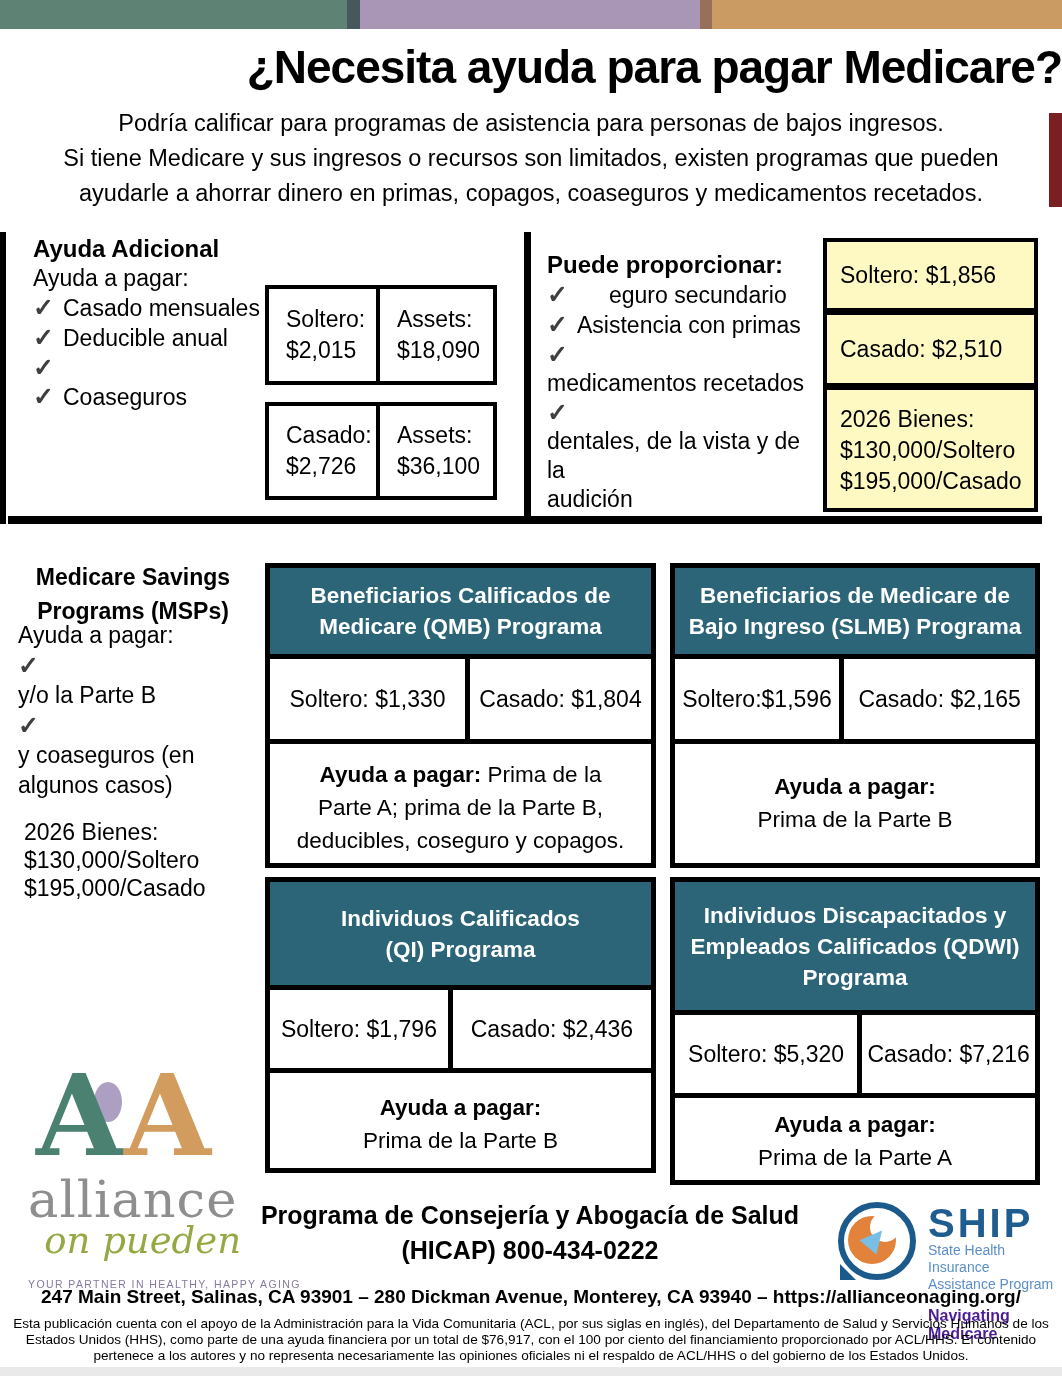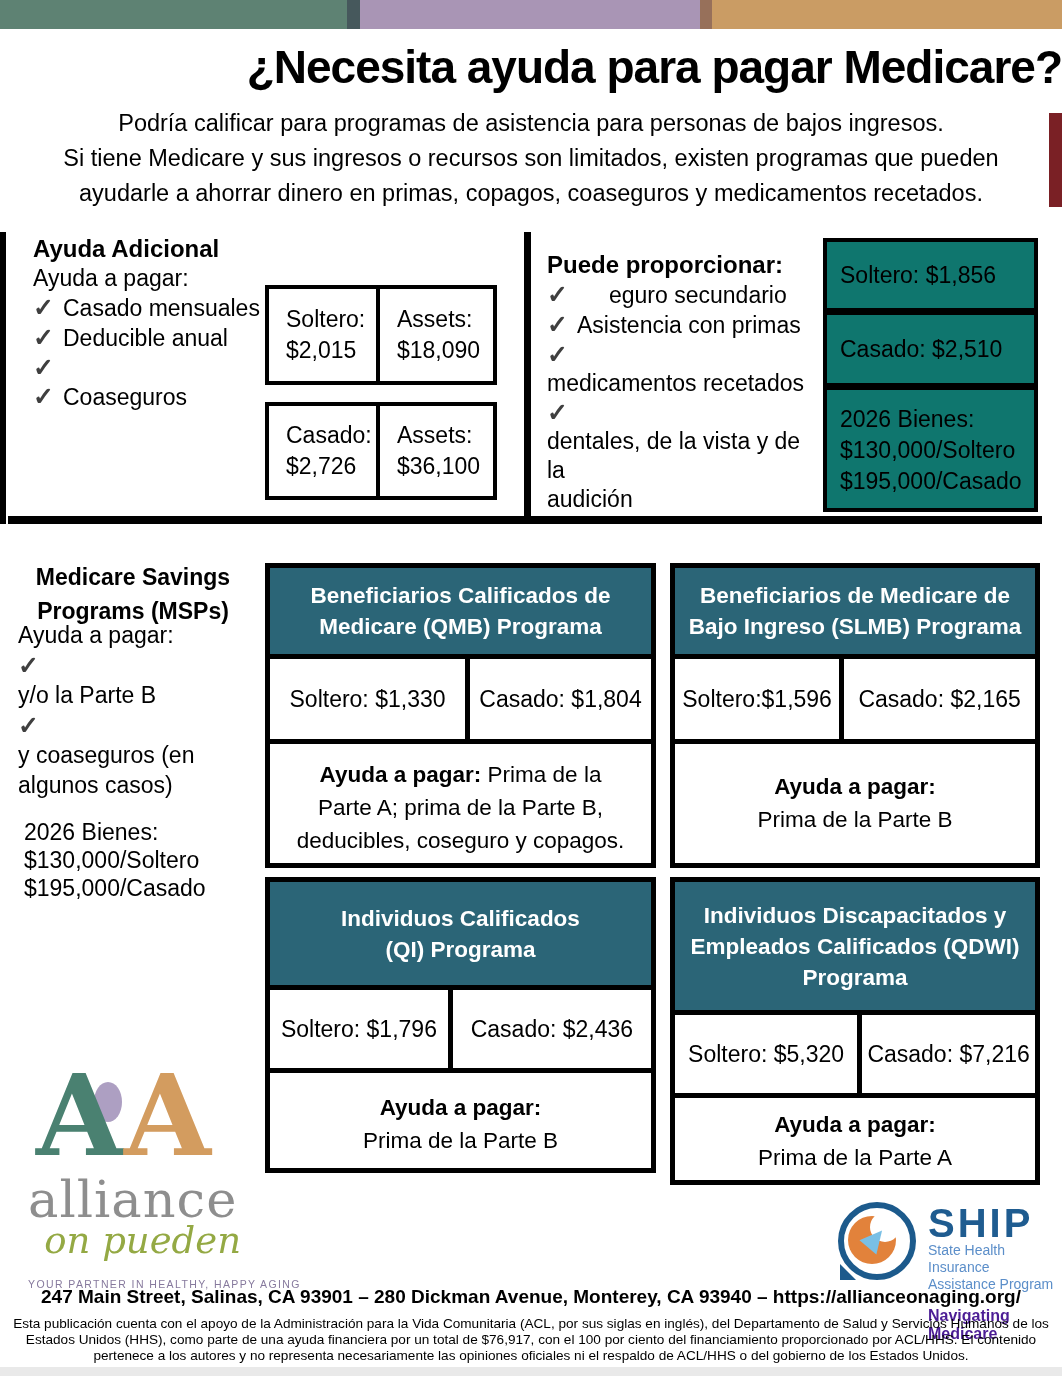--- a/index.html
+++ b/index.html
@@ -39,21 +39,21 @@
   .income-box { position:absolute; border:4px solid #000; display:flex; background:#fff;margin-top:47px; }
   .ib-a { left:265px; top:238px; width:232px; height:100px; }
   .ib-b { left:265px; top:355px; width:232px; height:98px; }
   .income-cell { display:flex; align-items:center; padding-left:17px;
                  font-size:23px; line-height:31px; white-space:pre-line; }
   .income-cell.first { width:111px; flex:none; border-right:4px solid #000; }
   .income-cell.second { flex:1; }
 
   .can-provide { position:absolute; left:547px; top:234px; width:268px; font-size:23px; line-height:29px;margin-top:16px; }
 
-  .rbox { position:absolute; left:823px; width:215px; border:4px solid #000; background:#0f766e; font-size:23px; }
+  .rbox { position:absolute; left:823px; width:215px; border:4px solid #000; background:#fef9c3; font-size:23px; }
   .rb1 { top:238px; height:74px; display:flex; align-items:center; padding-left:13px; }
   .rb2 { top:311px; height:76px; display:flex; align-items:center; padding-left:13px; }
   .rb3 { top:386px; height:126px; padding:14px 0 0 13px; line-height:31px; white-space:pre-line; }
 
   
   .msp-heading { position:absolute; left:18px; top:560px; width:230px; text-align:center;
                  font-weight:bold; font-size:23px; line-height:34px; }
   .msp-body { position:absolute; left:18px; top:620px; width:228px; font-size:23px; line-height:30px; }
   .msp-assets { margin-top:18px; padding-left:6px; line-height:28px; white-space:pre-line; }
 
@@ -301,20 +301,24 @@
     <div class="aoa-letters">
       <span class="aoa-letter l-a1">A</span>
       <span class="l-o"></span>
       <span class="aoa-letter l-a2">A</span>
     </div>
     <div class="aoa-alliance">alliance</div>
     <div class="aoa-onaging">on pueden</div>
     <div class="aoa-tagline">YOUR PARTNER IN HEALTHY, HAPPY AGING</div>
   </div>
 
+  <div class="hicap">
+    <div>Programa de Consejería y Abogacía de Salud</div>
+    <div>(HICAP) 800-434-0222</div>
+  </div>
 
   <div class="ship">
     <div class="ship-icon">
       <div class="ship-ring"></div>
       <div class="ship-orange"></div>
       <div class="ship-white"></div>
       <div class="ship-arrow"></div>
       <div class="ship-tail"></div>
     </div>
     <div class="ship-text">

